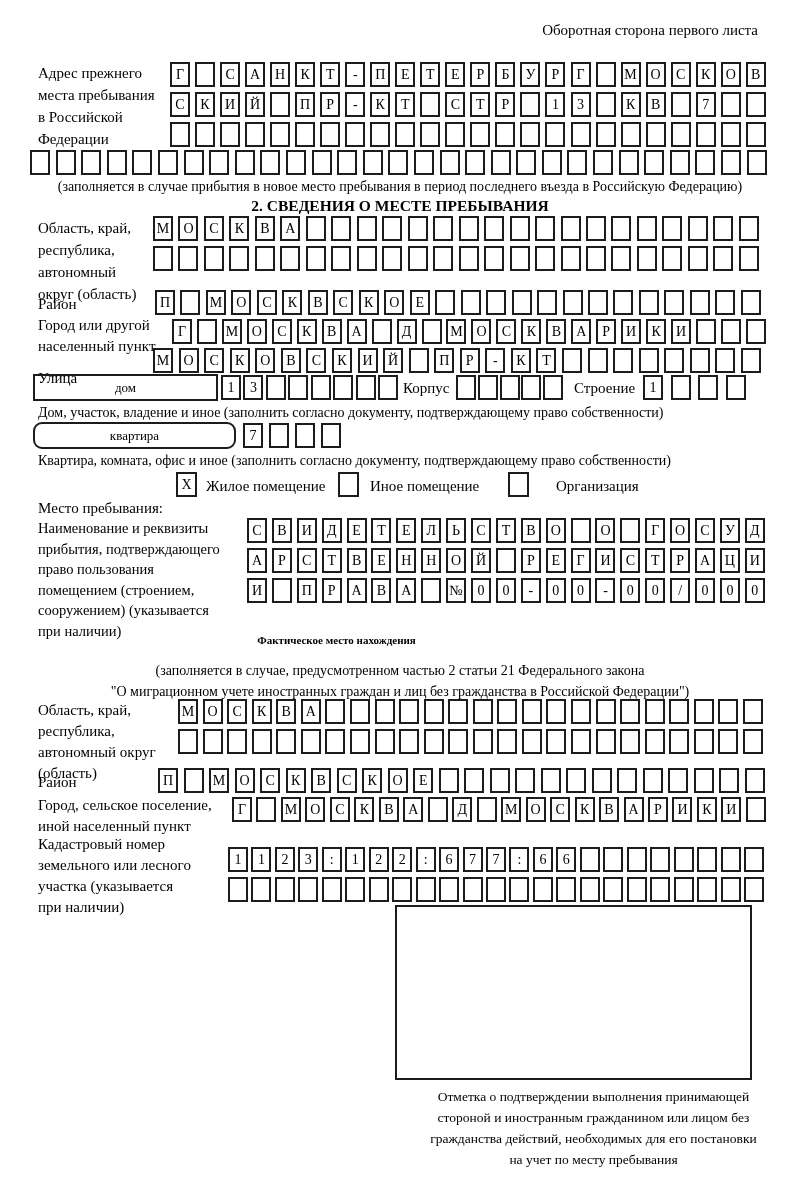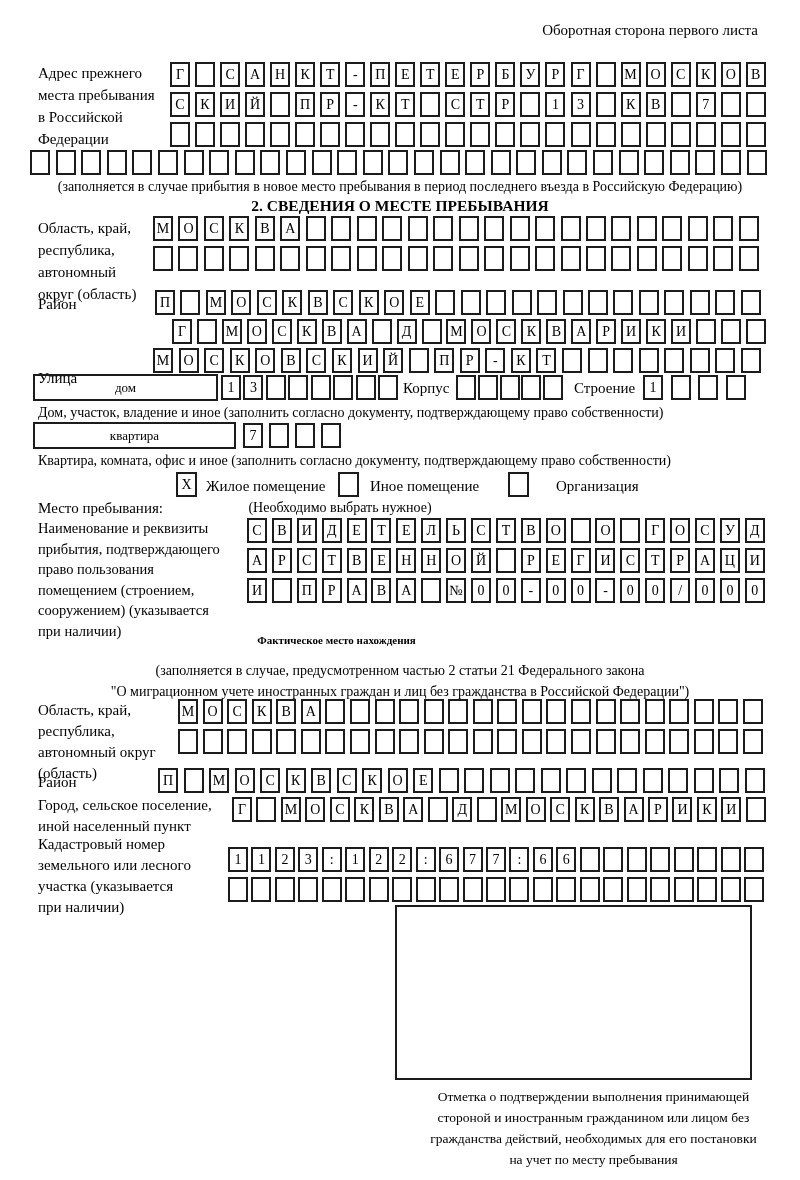--- a/index.html
+++ b/index.html
@@ -239,20 +239,24 @@
       <div class="cell"></div>
       <div class="cell"></div>
       <div class="cell"></div>
       <div class="cell"></div>
       <div class="cell"></div>
       <div class="cell"></div>
       <div class="cell"></div>
       <div class="cell"></div>
     </div>
 
+  <div class="abs label-sm lines" style="left:38px; top:315px;">
+      <div>Город или другой</div>
+      <div>населенный пункт</div>
+    </div>
   <div class="boxrow" style="left:172px; top:319px; width:594px;">
       <div class="cell">Г</div>
       <div class="cell"></div>
       <div class="cell">М</div>
       <div class="cell">О</div>
       <div class="cell">С</div>
       <div class="cell">К</div>
       <div class="cell">В</div>
       <div class="cell">А</div>
       <div class="cell"></div>
@@ -322,37 +326,36 @@
     </div>
   <div class="abs label" style="left:574px; top:377px;">Строение</div>
   <div class="boxrow" style="left:643px; top:375px; width:103px;">
       <div class="cell">1</div>
       <div class="cell"></div>
       <div class="cell"></div>
       <div class="cell"></div>
     </div>
   <div class="abs caption" style="left:38px; top:405px;">Дом, участок, владение и иное (заполнить согласно документу, подтверждающему право собственности)</div>
 
-  <div class="widebox" style="left:33px; top:422px; width:203px;">квартира</div>
+  <div class="widebox" style="left:33px; top:422px; width:203px;border-radius:9px;">квартира</div>
   <div class="boxrow" style="left:243px; top:423px; width:98px;">
       <div class="cell">7</div>
       <div class="cell"></div>
       <div class="cell"></div>
       <div class="cell"></div>
     </div>
   <div class="abs caption" style="left:38px; top:453px;">Квартира, комната, офис и иное (заполнить согласно документу, подтверждающему право собственности)</div>
 
   <div class="abs label" style="left:38px; top:497px;">Место пребывания:</div>
   <div class="checkcell" style="left:176px; top:472px;">X</div>
   <div class="abs label" style="left:206px; top:475px;">Жилое помещение</div>
   <div class="checkcell" style="left:338px; top:472px;"></div>
   <div class="abs label" style="left:370px; top:475px;">Иное помещение</div>
   <div class="checkcell" style="left:508px; top:472px;"></div>
   <div class="abs label" style="left:556px; top:475px;">Организация</div>
-  <div class="abs caption center" style="left:190px; top:500px; width:300px;">(Необходимо выбрать нужное)</div>
 
   <div class="abs lines" style="left:38px; top:518px; font-size:14.5px; line-height:20.5px;">
       <div>Наименование и реквизиты</div>
       <div>прибытия, подтверждающего</div>
       <div>право пользования</div>
       <div>помещением (строением,</div>
       <div>сооружением) (указывается</div>
       <div>при наличии)</div>
     </div>
   <div class="boxrow" style="left:247px; top:518px; width:518px;">

